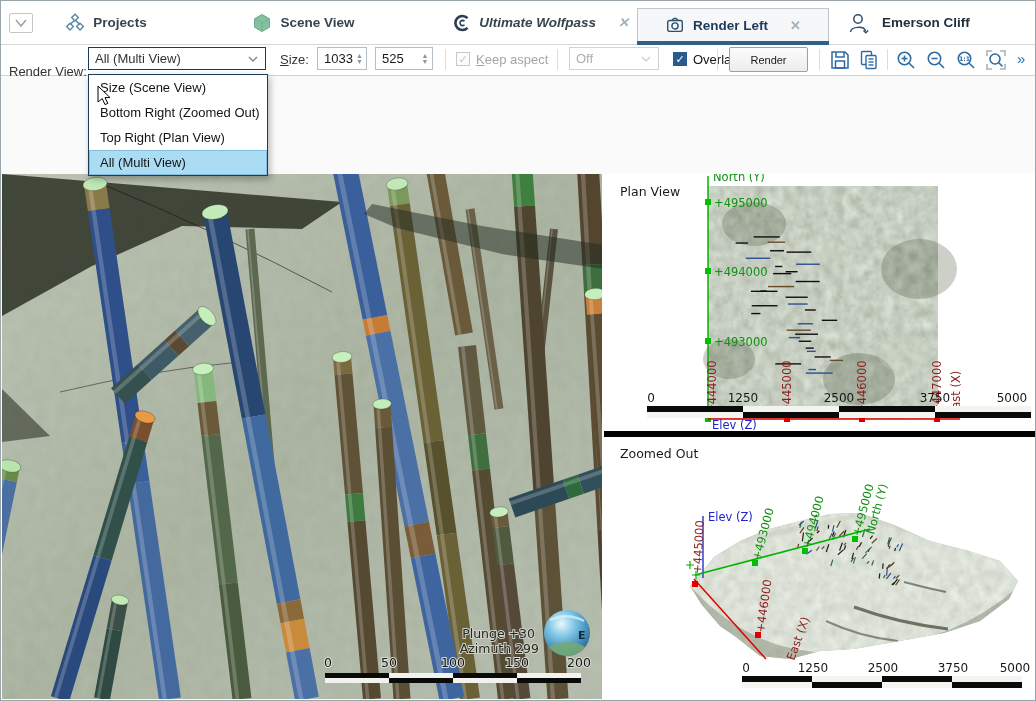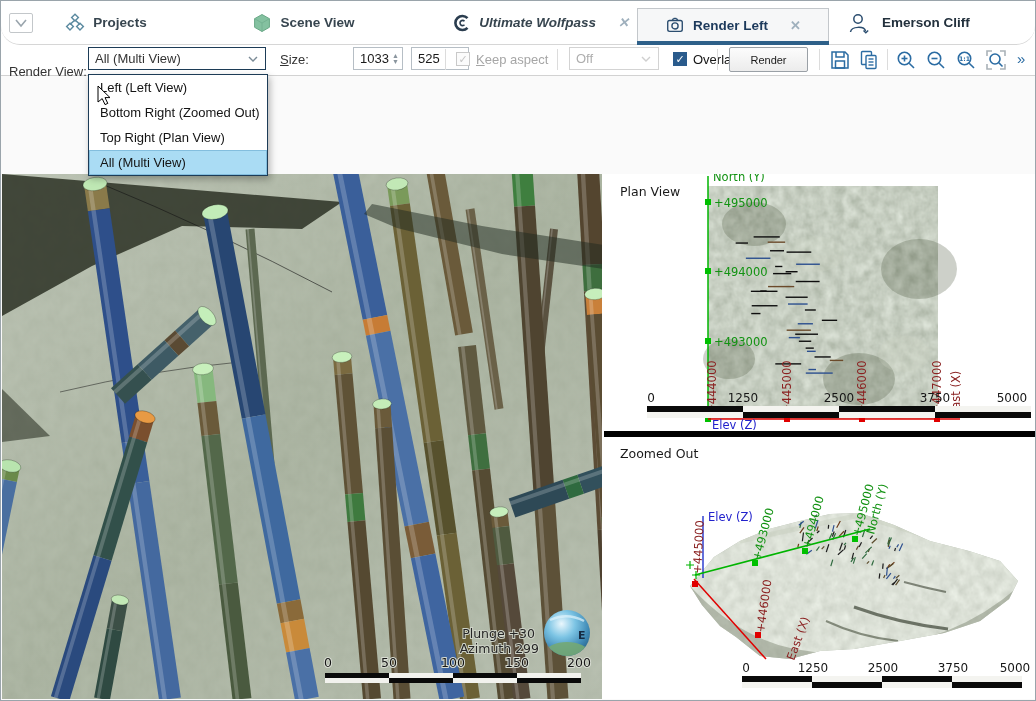--- a/index.html
+++ b/index.html
@@ -1,33 +1,33 @@
 <!DOCTYPE html>
 <html><head>
 <meta charset="utf-8">
 <style>
   html,body{margin:0;padding:0;background:#e9e9e9;font-family:"Liberation Sans",sans-serif;}
   .window{position:relative;width:1034px;height:699px;border:1px solid #9aa4ab;background:#fff;overflow:hidden;}
   
-  .tabbar{position:absolute;left:0;top:0;width:1034px;height:43px;background:#fff;border-bottom:1px solid #d6d6d6;border-radius:19px;}
+  .tabbar{position:absolute;left:0;top:0;width:1034px;height:43px;background:#fff;border-bottom:1px solid #d6d6d6;}
   .menu-btn{position:absolute;left:8px;top:12px;width:24px;height:20px;border:1px solid #c3c7ca;border-radius:2px;background:#fff;padding:0;cursor:pointer;}
   .tab{position:absolute;top:0;height:43px;display:flex;align-items:center;justify-content:center;gap:8px;color:#37454f;font-size:13.5px;font-weight:600;}
   .tab .lbl{white-space:nowrap;}
   .tab.active{top:7px;height:32px;background:#f6f7f8;border:1px solid #c3c7cb;border-bottom:none;color:#1d3a5c;}
   .tab .underline{position:absolute;left:-1px;right:-1px;bottom:-5px;height:5px;background:#2e6089;}
   .close-x{font-size:13px;color:#9fb0bd;margin-left:14px;cursor:pointer;line-height:1;}
   .user{position:absolute;top:0;height:43px;display:flex;align-items:center;gap:10px;color:#23313d;font-size:13.5px;font-weight:600;}
   
   .toolbar{position:absolute;left:0;top:44px;width:1034px;height:30px;background:#fff;border-bottom:1px solid #d2d2d2;font-size:13px;color:#333;}
   .toolbar .tlabel{position:absolute;top:7px;}
   .accel::first-letter{text-decoration:underline;}
   .combo{position:absolute;top:2px;height:23px;border:1px solid #1d3c57;background:#fff;display:flex;align-items:center;padding:0 6px;box-sizing:border-box;cursor:pointer;}
   .combo .chev{margin-left:auto;}
   .combo.disabled{border-color:#d3d3d3;color:#aeaeae;}
-  .spin{position:absolute;top:2px;height:23px;border:1px solid #b6bec5;background:#fff;box-sizing:border-box;display:flex;align-items:center;margin-left:36px;}
+  .spin{position:absolute;top:2px;height:23px;border:1px solid #b6bec5;background:#fff;box-sizing:border-box;display:flex;align-items:center;}
   .spin .val{flex:1;padding-left:6px;color:#1a1a1a;}
   .spin .arrows{width:14px;height:100%;display:flex;flex-direction:column;align-items:center;justify-content:center;color:#8a959e;font-size:7px;line-height:6px;cursor:pointer;}
   .vsep{position:absolute;top:4px;width:1px;height:21px;background:#dcdcdc;}
   .cbx{position:absolute;top:7px;width:14px;height:14px;box-sizing:border-box;text-align:center;line-height:13px;font-size:11px;cursor:pointer;}
   .cbx.off{border:1px solid #c9c9c9;background:#fbfbfb;color:#c4c4c4;}
   .cbx.on{border:1px solid #2a5b8c;background:#2a5b8c;color:#fff;}
   .gray{color:#a6a6a6;}
   .render-btn{position:absolute;left:728px;top:2px;width:79px;height:25px;border:1px solid #9aa0a6;border-radius:2px;background:linear-gradient(#fcfcfc,#ececec);font-size:11px;color:#1a1a1a;cursor:pointer;font-family:"Liberation Sans",sans-serif;}
   .ticon{position:absolute;top:3px;width:24px;height:24px;cursor:pointer;}
   .overflow{position:absolute;left:1016px;top:5px;font-size:15px;color:#2b6ca3;cursor:pointer;}
@@ -603,21 +603,21 @@
             <text x="279" y="235">2500</text>
             <text x="349" y="235">3750</text>
             <text x="411" y="235">5000</text>
           </g>
         </g>
       </svg>
     </div>
   </div>
 
   <div class="dropdown">
-    <div class="dd-item">Left (Left View)</div>
+    <div class="dd-item">Size (Scene View)</div>
     <div class="dd-item">Bottom Right (Zoomed Out)</div>
     <div class="dd-item">Top Right (Plan View)</div>
     <div class="dd-item selected">All (Multi View)</div>
   </div>
   <svg class="cursor" width="15" height="21" viewBox="0 0 15 21">
     <path d="M1 1 L1 17 L5.2 13.6 L8 19.6 L10.8 18.4 L8 12.6 L13 12.6 Z" fill="#fff" stroke="#000" stroke-width="1"></path>
   </svg>
 
 </div>
 

